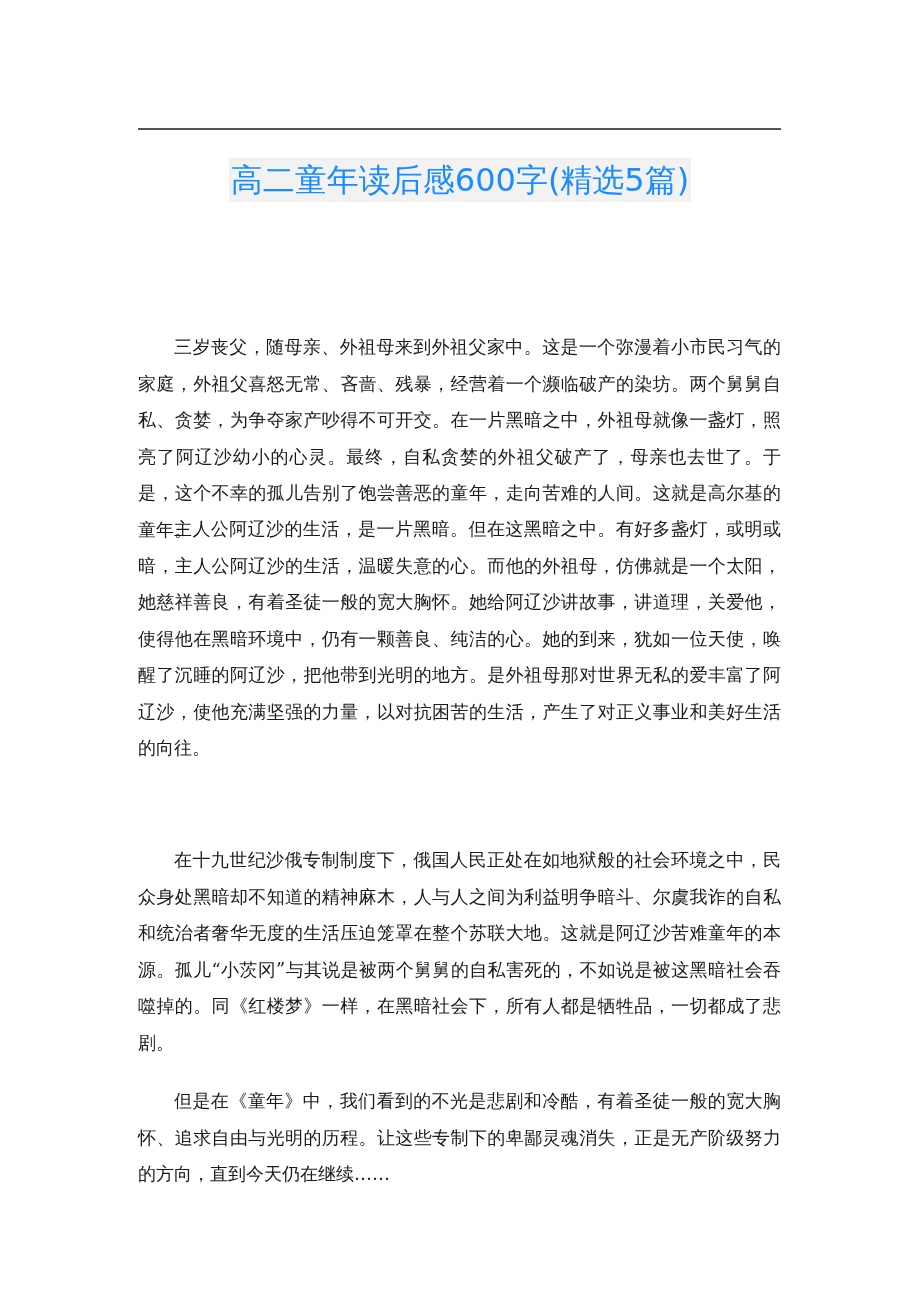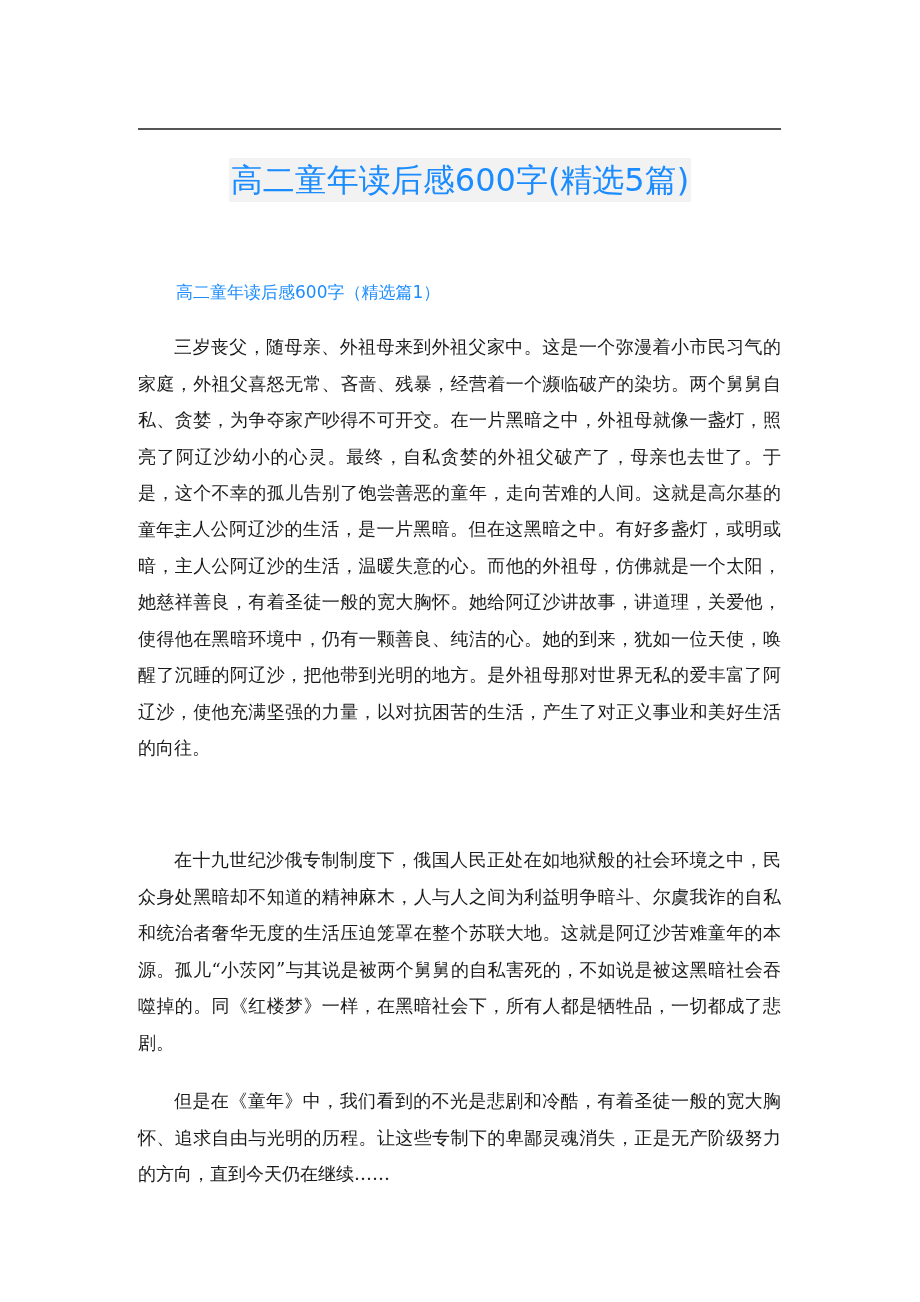--- a/index.html
+++ b/index.html
@@ -75,21 +75,20 @@
 </head>
 <body>
 
 <div class="page">
   <div class="top-rule"></div>
 
   <div class="title-wrap">
     <h1 class="doc-title" style="margin:0;font-weight:normal;">高二童年读后感600字(精选5篇)</h1>
   </div>
 
-  <h2 class="section-heading" style="margin:0;font-weight:normal;">高二童年读后感600字（精选篇1）</h2>
 
   <p class="para p1">三岁丧父，随母亲、外祖母来到外祖父家中。这是一个弥漫着小市民习气的家庭，外祖父喜怒无常、吝啬、残暴，经营着一个濒临破产的染坊。两个舅舅自私、贪婪，为争夺家产吵得不可开交。在一片黑暗之中，外祖母就像一盏灯，照亮了阿辽沙幼小的心灵。最终，自私贪婪的外祖父破产了，母亲也去世了。于是，这个不幸的孤儿告别了饱尝善恶的童年，走向苦难的人间。这就是高尔基的童年。</p>
 
   <p class="para p2">主人公阿辽沙的生活，是一片黑暗。但在这黑暗之中。有好多盏灯，或明或暗，主人公阿辽沙的生活，温暖失意的心。而他的外祖母，仿佛就是一个太阳，她慈祥善良，有着圣徒一般的宽大胸怀。她给阿辽沙讲故事，讲道理，关爱他，使得他在黑暗环境中，仍有一颗善良、纯洁的心。她的到来，犹如一位天使，唤醒了沉睡的阿辽沙，把他带到光明的地方。是外祖母那对世界无私的爱丰富了阿辽沙，使他充满坚强的力量，以对抗困苦的生活，产生了对正义事业和美好生活的向往。</p>
 
   <p class="para p3">在十九世纪沙俄专制制度下，俄国人民正处在如地狱般的社会环境之中，民众身处黑暗却不知道的精神麻木，人与人之间为利益明争暗斗、尔虞我诈的自私和统治者奢华无度的生活压迫笼罩在整个苏联大地。这就是阿辽沙苦难童年的本源。孤儿“小茨冈”与其说是被两个舅舅的自私害死的，不如说是被这黑暗社会吞噬掉的。同《红楼梦》一样，在黑暗社会下，所有人都是牺牲品，一切都成了悲剧。</p>
 
   <p class="para p4">但是在《童年》中，我们看到的不光是悲剧和冷酷，有着圣徒一般的宽大胸怀、追求自由与光明的历程。让这些专制下的卑鄙灵魂消失，正是无产阶级努力的方向，直到今天仍在继续……</p>
 </div>
 

